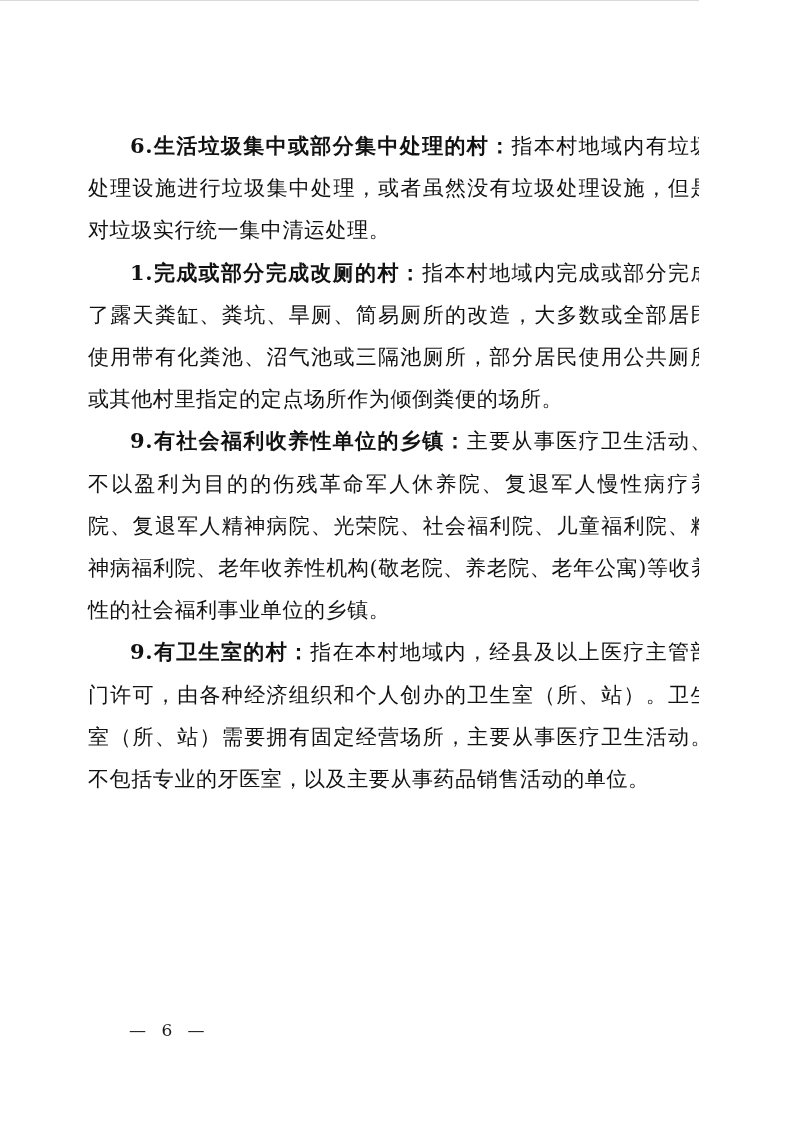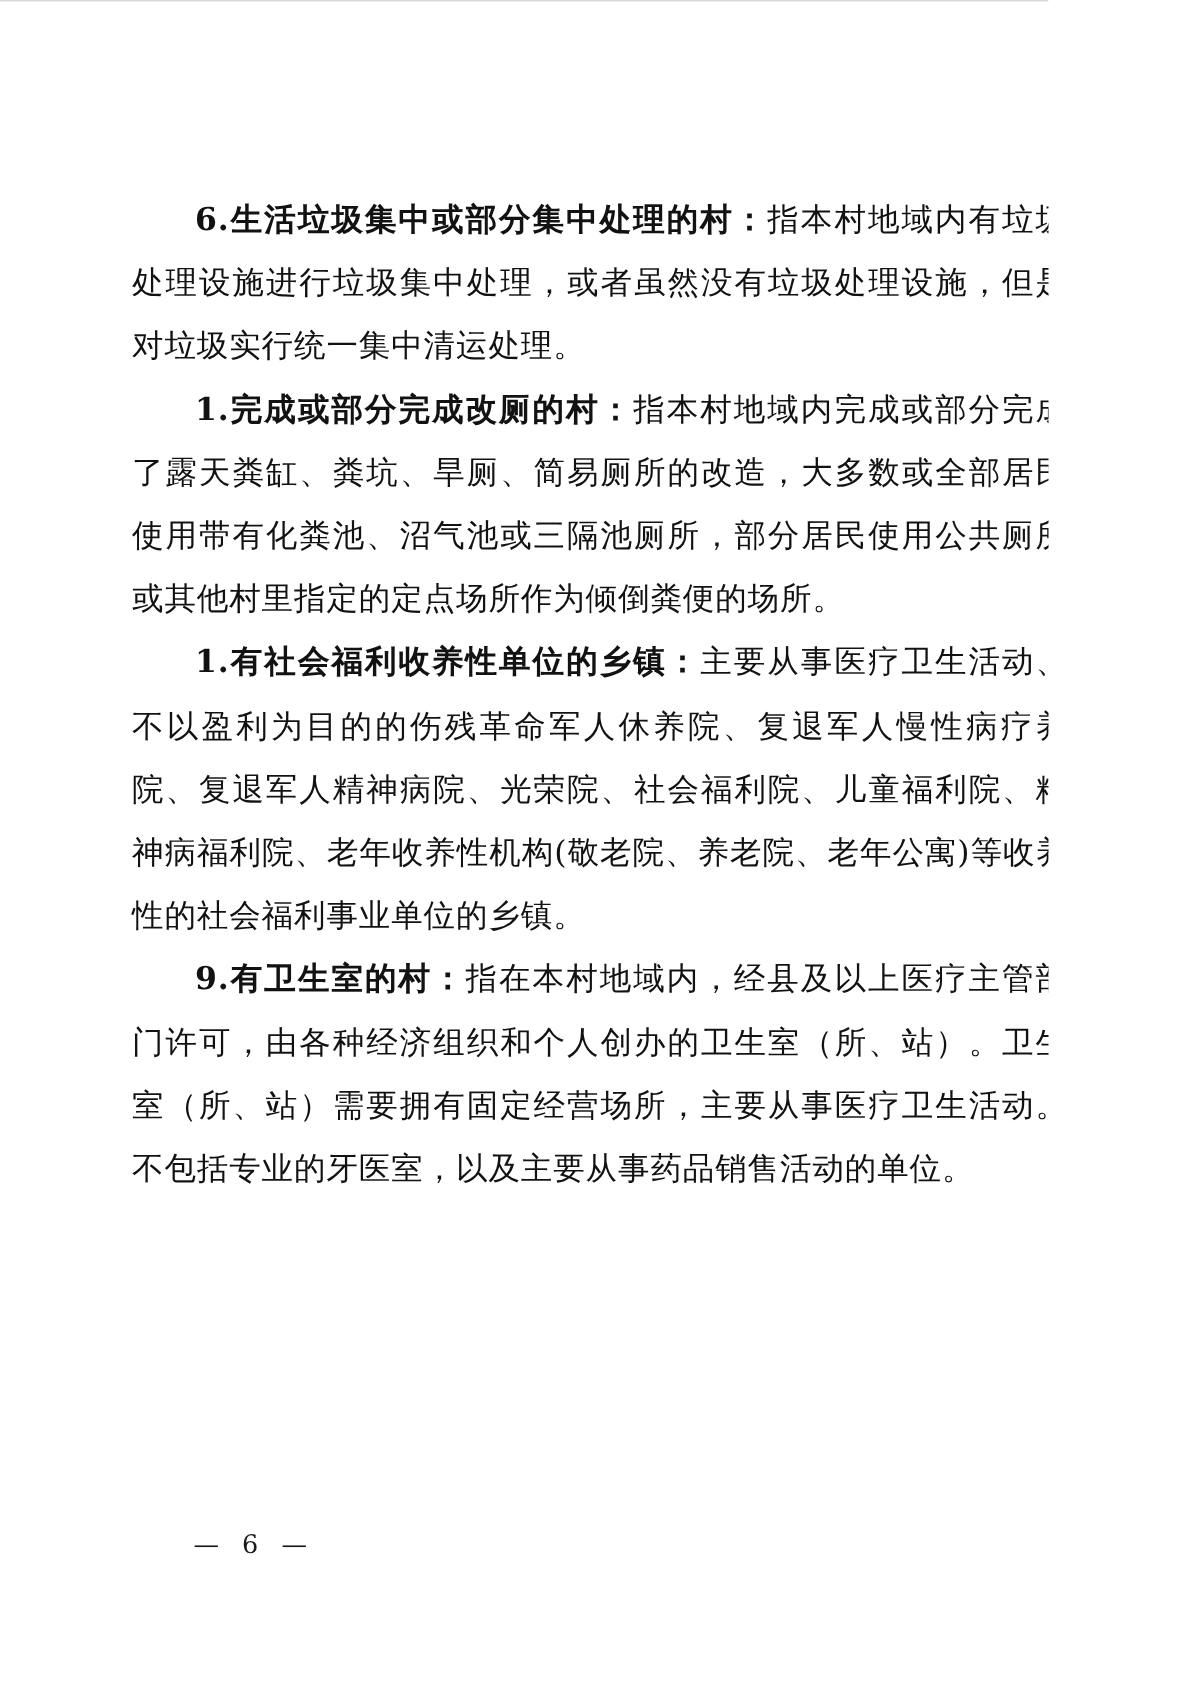--- a/index.html
+++ b/index.html
@@ -55,21 +55,21 @@
 <body>
 
 <div class="page">
   <div class="scan-edge"></div>
 
   <div class="content">
     <p class="para"><span class="para-heading">6.生活垃圾集中或部分集中处理的村：</span><span class="para-body">指本村地域内有垃圾处理设施进行垃圾集中处理，或者虽然没有垃圾处理设施，但是对垃圾实行统一集中清运处理。</span></p>
 
     <p class="para"><span class="para-heading">1.完成或部分完成改厕的村：</span><span class="para-body">指本村地域内完成或部分完成了露天粪缸、粪坑、旱厕、简易厕所的改造，大多数或全部居民使用带有化粪池、沼气池或三隔池厕所，部分居民使用公共厕所或其他村里指定的定点场所作为倾倒粪便的场所。</span></p>
 
-    <p class="para"><span class="para-heading">1.有社会福利收养性单位的乡镇：</span><span class="para-body">主要从事医疗卫生活动、不以盈利为目的的伤残革命军人休养院、复退军人慢性病疗养院、复退军人精神病院、光荣院、社会福利院、儿童福利院、精神病福利院、老年收养性机构(敬老院、养老院、老年公寓)等收养性的社会福利事业单位的乡镇。</span></p>
+    <p class="para"><span class="para-heading">9.有社会福利收养性单位的乡镇：</span><span class="para-body">主要从事医疗卫生活动、不以盈利为目的的伤残革命军人休养院、复退军人慢性病疗养院、复退军人精神病院、光荣院、社会福利院、儿童福利院、精神病福利院、老年收养性机构(敬老院、养老院、老年公寓)等收养性的社会福利事业单位的乡镇。</span></p>
 
     <p class="para"><span class="para-heading">9.有卫生室的村：</span><span class="para-body">指在本村地域内，经县及以上医疗主管部门许可，由各种经济组织和个人创办的卫生室（所、站）。卫生室（所、站）需要拥有固定经营场所，主要从事医疗卫生活动。不包括专业的牙医室，以及主要从事药品销售活动的单位。</span></p>
 
 
   </div>
 
   <div class="footer">
     <span>— 6 —</span>
   </div>
 </div>

